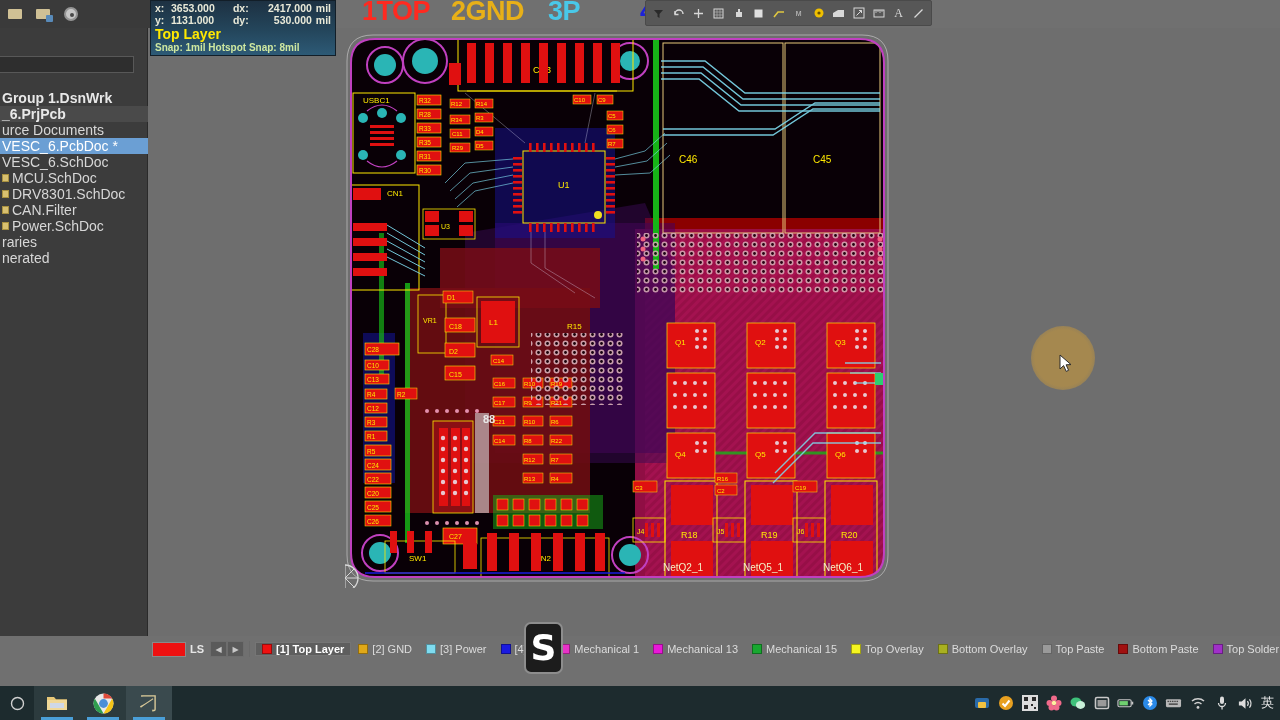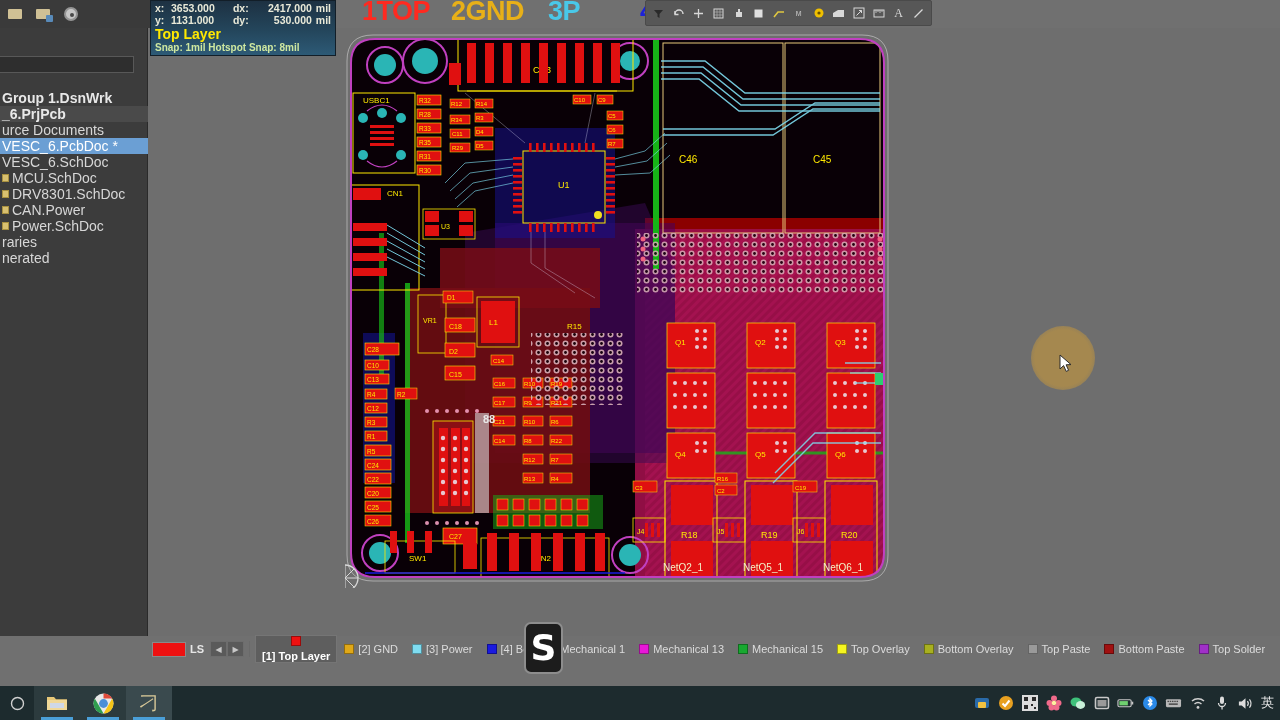--- a/index.html
+++ b/index.html
@@ -91,21 +91,21 @@
   .layerbar { position:absolute; left:152px; top:638px; height:22px;
     display:flex; align-items:center; gap:0px; }
   .ls-swatch { width:34px; height:15px; background:#ee1111; border:1px solid #8a8a8a; }
   .ls-label { font-size:11px; color:#e6e6e6; padding:0 6px 0 4px; font-weight:bold;}
   .arrowbtn { width:17px; height:16px; background:#5a5a5a; border:1px solid #6d6d6d;
     color:#c8c8c8; font-size:8px; display:flex; align-items:center; justify-content:center; }
   .sep { width:1px; height:16px; background:#6a6a6a; margin:0 5px; }
   .layer-item { display:flex; align-items:center; gap:4px; padding:1px 7px;
     font-size:11px; color:#dcdcdc; white-space:nowrap; }
   .layer-item.active { background:#5e5e5e; color:#ffffff; font-weight:bold;
-    border:1px solid #757575; padding:0px 6px;flex-direction:column; }
+    border:1px solid #757575; padding:0px 6px; }
   .lchip { width:10px; height:10px; flex:none; border:1px solid rgba(0,0,0,.35); }
 
   
   .sbadge { position:absolute; left:524px; top:622px; width:39px; height:52px;
     background:#1c1c1c; border:2px solid #8d8d8d; border-radius:7px; z-index:40;
     display:flex; align-items:center; justify-content:center; }
   .sbadge span { color:#fff; font-size:36px; font-weight:bold; line-height:34px;
     font-family:"DejaVu Sans", sans-serif; }
 
   
@@ -245,21 +245,21 @@
         <div class="tree-row pad-l">
           <span class="doc-chip"></span>
           <span>MCU.SchDoc</span>
         </div>
         <div class="tree-row pad-l">
           <span class="doc-chip"></span>
           <span>DRV8301.SchDoc</span>
         </div>
         <div class="tree-row pad-l">
           <span class="doc-chip"></span>
-          <span>CAN.Power</span>
+          <span>CAN.Filter</span>
         </div>
         <div class="tree-row pad-l">
           <span class="doc-chip"></span>
           <span>Power.SchDoc</span>
         </div>
         <div class="tree-row">
           <span>raries</span>
         </div>
         <div class="tree-row">
           <span>nerated</span>

